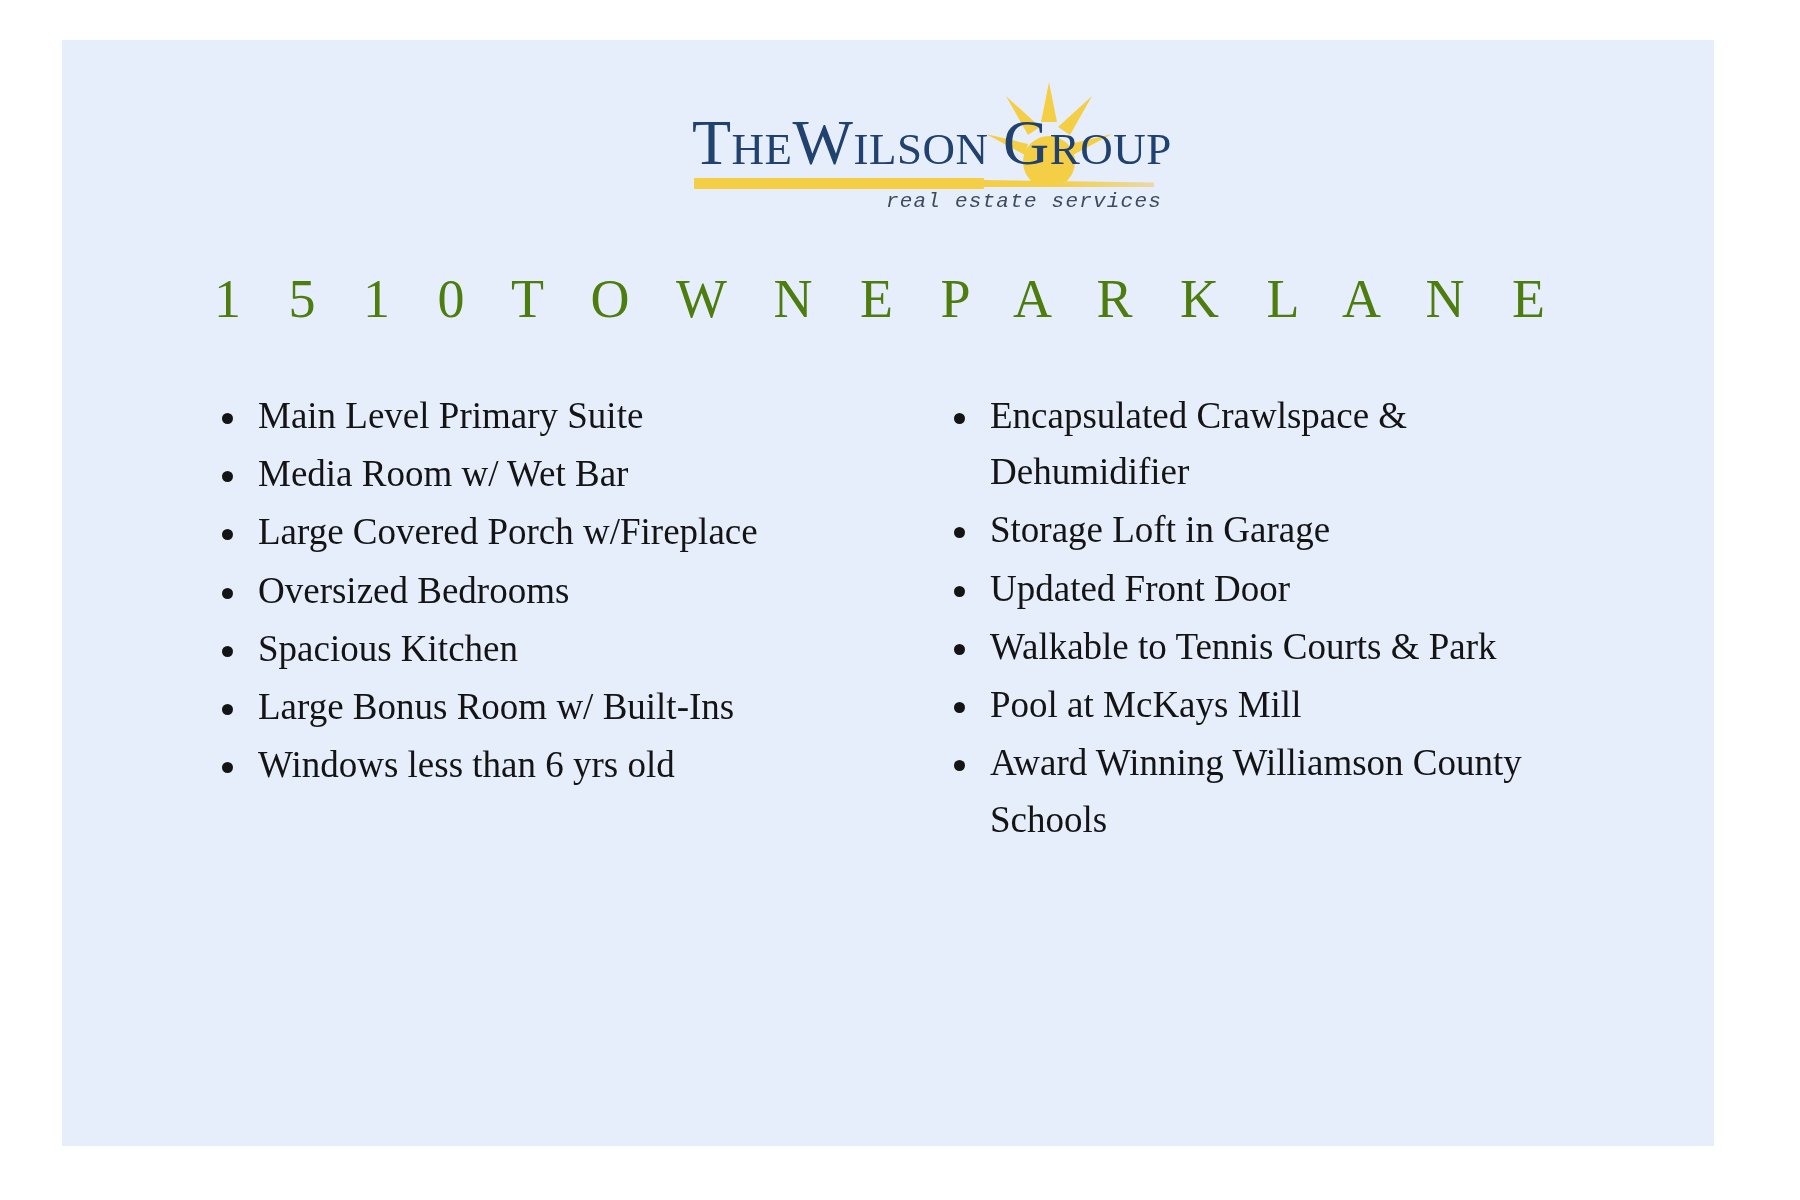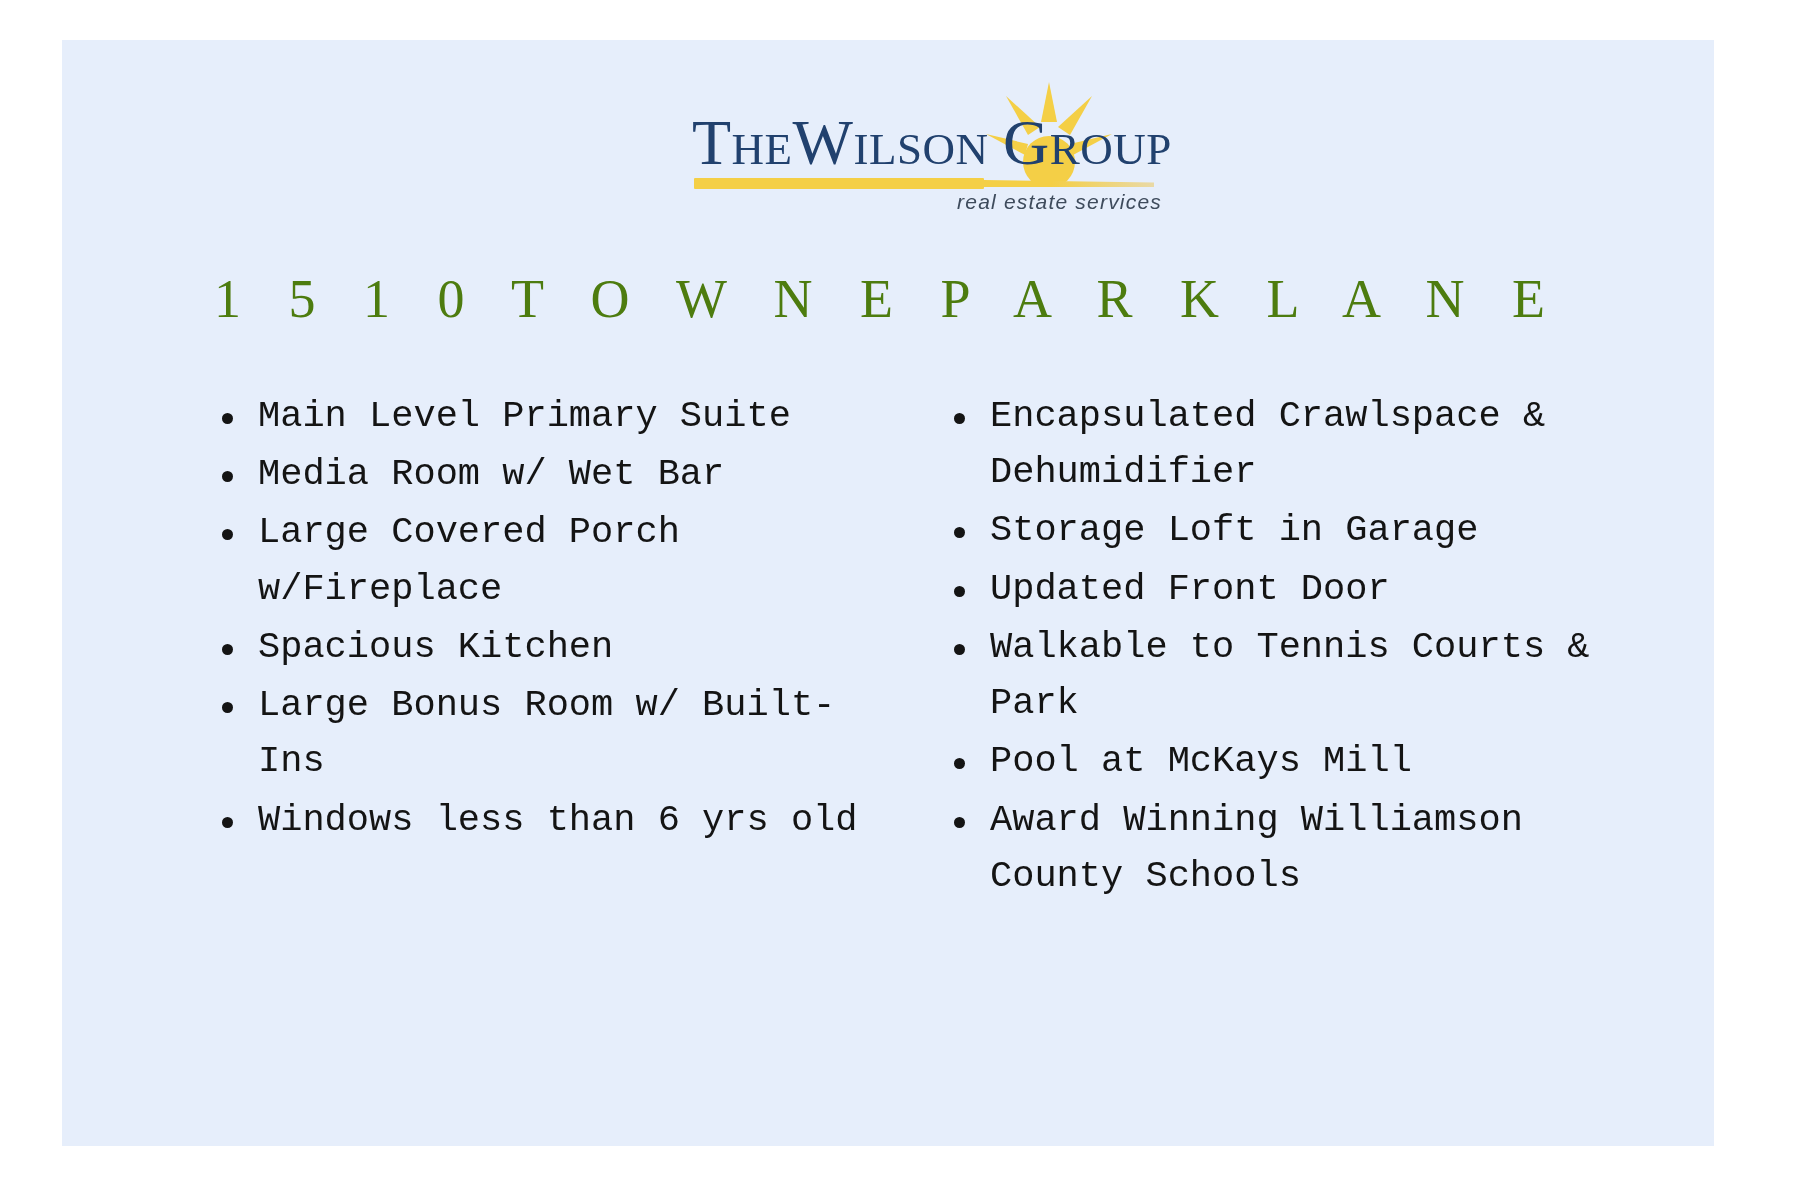--- a/index.html
+++ b/index.html
@@ -66,21 +66,21 @@
     width: 170px;
     height: 7px;
     background: linear-gradient(to right, #f4cf46 0%, #f4cf46 40%, #e9d9a6 100%);
     clip-path: polygon(0 0, 100% 35%, 100% 100%, 0 100%);
   }
   .logo-tagline {
     position: absolute;
     right: 6px;
     top: 100px;
     color: #3e4b5c;
-    font-family: Liberation Sans, sans-serif;
+    font-family: Liberation Mono, monospace;
     font-style: italic;
     font-size: 21px;
     letter-spacing: 1.2px;
   }
   .sun {
     position: absolute;
     left: 376px;
     top: -8px;
     width: 130px;
     height: 104px;
@@ -109,21 +109,21 @@
   }
   ul.features {
     list-style: none;
     margin: 0;
     padding: 0;
   }
   ul.features li {
     position: relative;
     padding-left: 46px;
     color: #141414;
-    font-family: Liberation Mono, monospace;
+    font-family: Liberation Serif, serif;
     font-size: 37px;
     line-height: 1.52;
     margin-bottom: 2px;
   }
   ul.features li::before {
     content: "";
     position: absolute;
     left: 10px;
     top: 25px;
     width: 11px;
@@ -158,20 +158,21 @@
     </div>
 
     <div class="address">1 5 1 0   T O W N E   P A R K   L A N E</div>
 
     <div class="columns">
       <div class="col">
         <ul class="features">
           <li>Main Level Primary Suite</li>
           <li>Media Room w/ Wet Bar</li>
           <li>Large Covered Porch w/Fireplace</li>
+          <li>Oversized Bedrooms</li>
           <li>Spacious Kitchen</li>
           <li>Large Bonus Room w/ Built-Ins</li>
           <li>Windows less than 6 yrs old</li>
         </ul>
       </div>
       <div class="col">
         <ul class="features">
           <li>Encapsulated Crawlspace &amp; Dehumidifier</li>
           <li>Storage Loft in Garage</li>
           <li>Updated Front Door</li>

